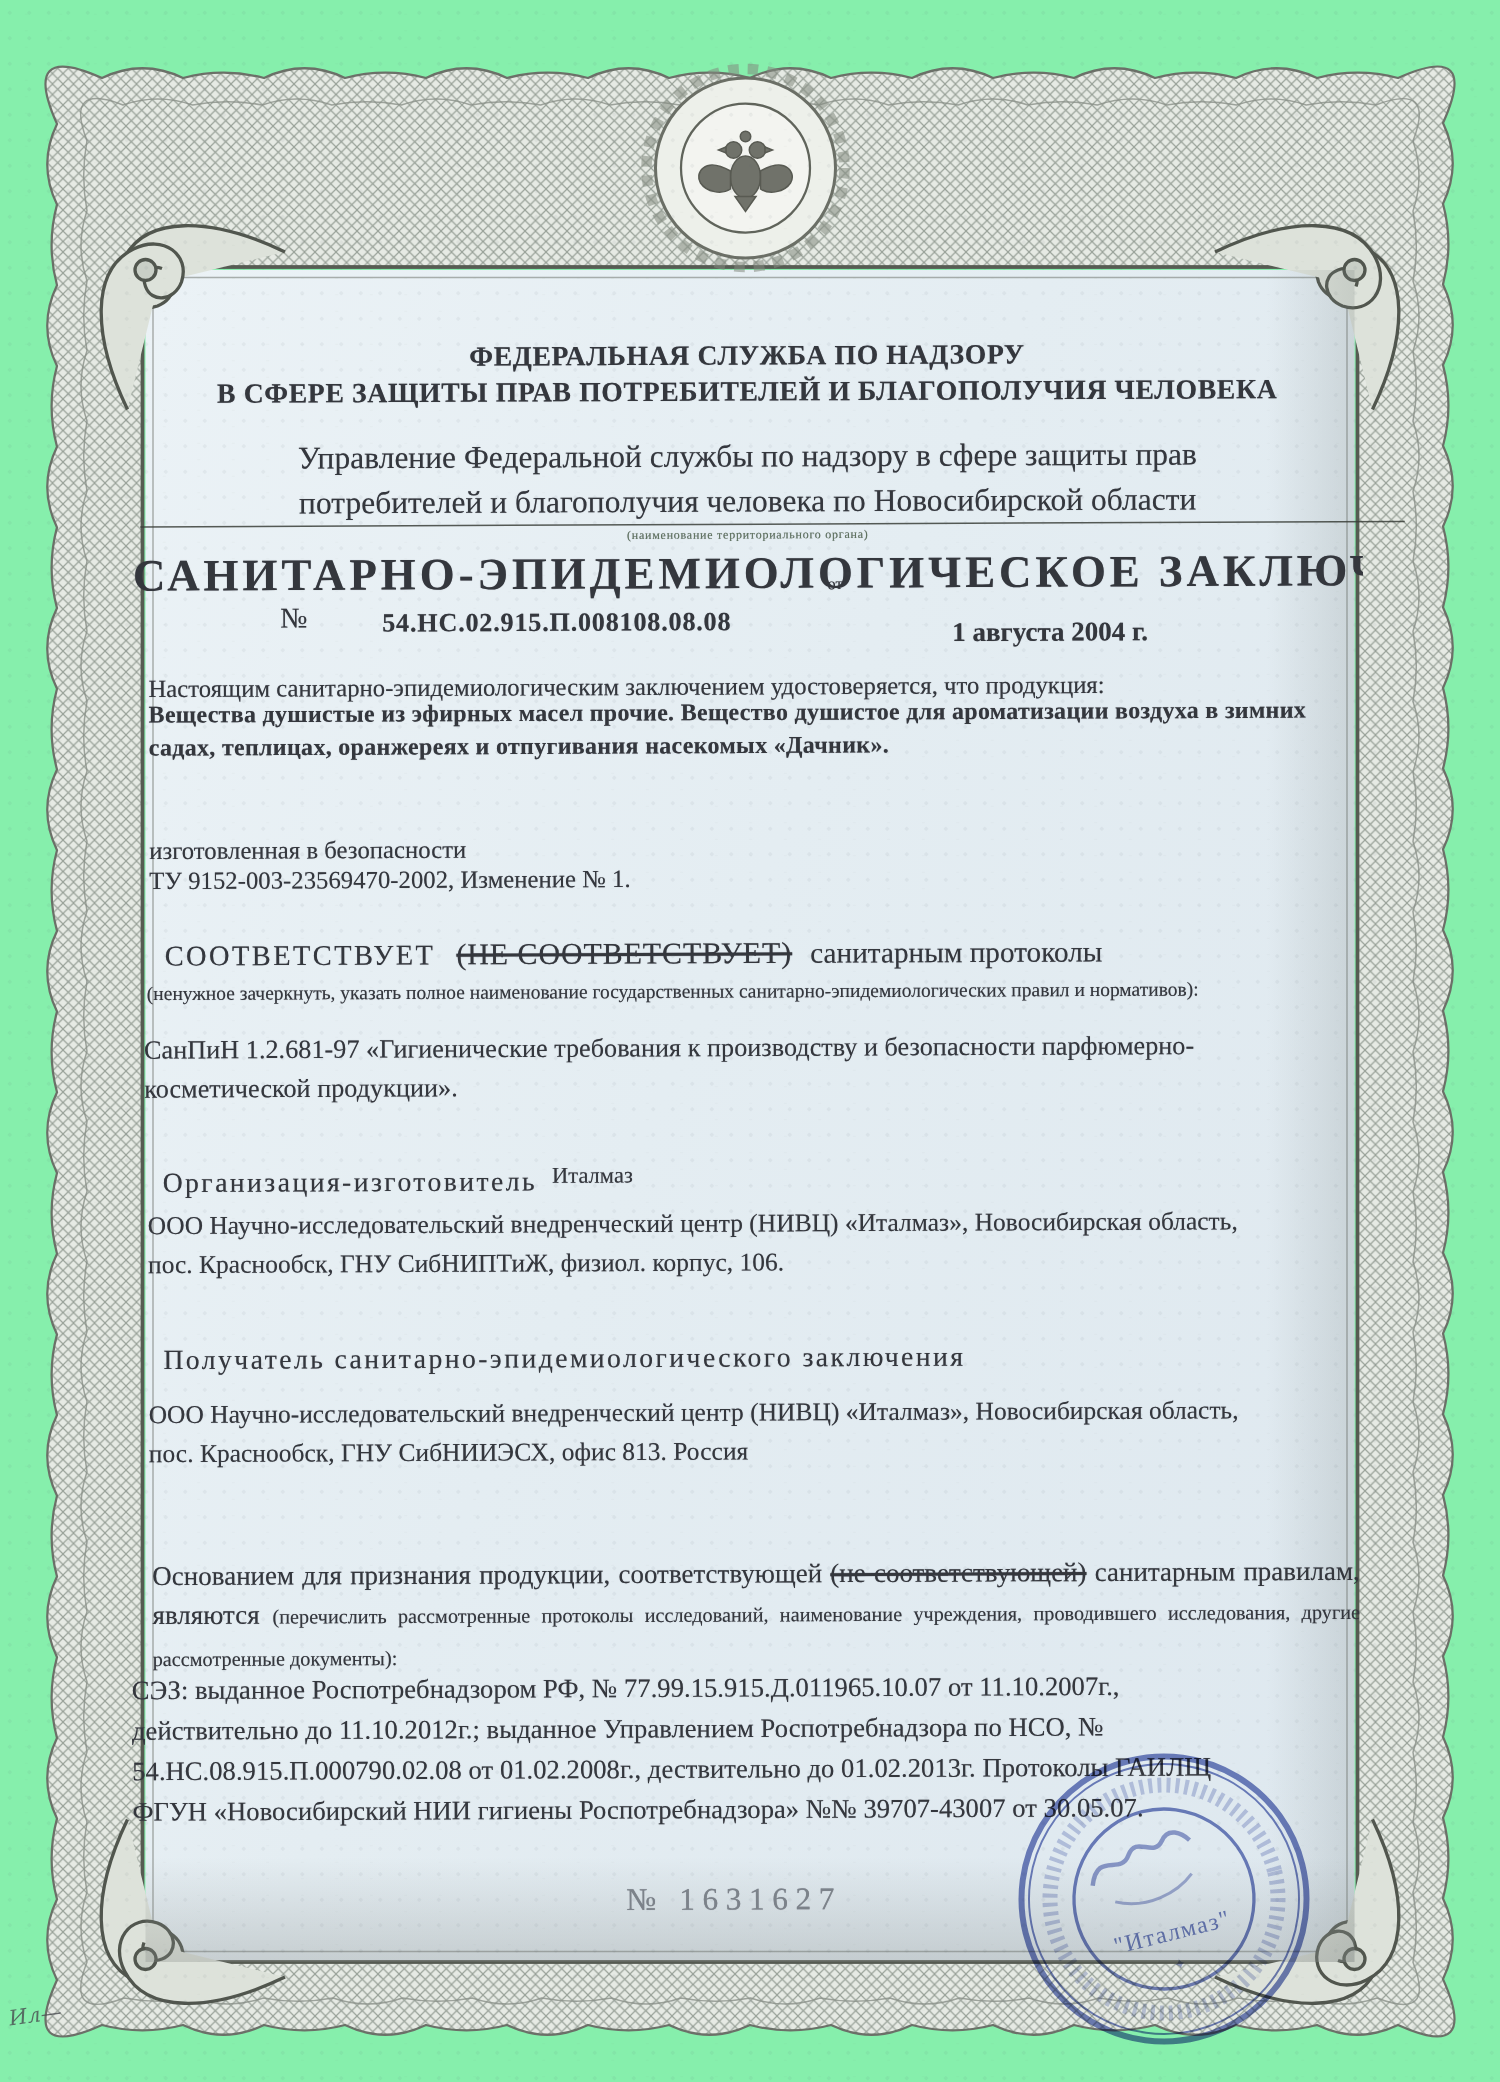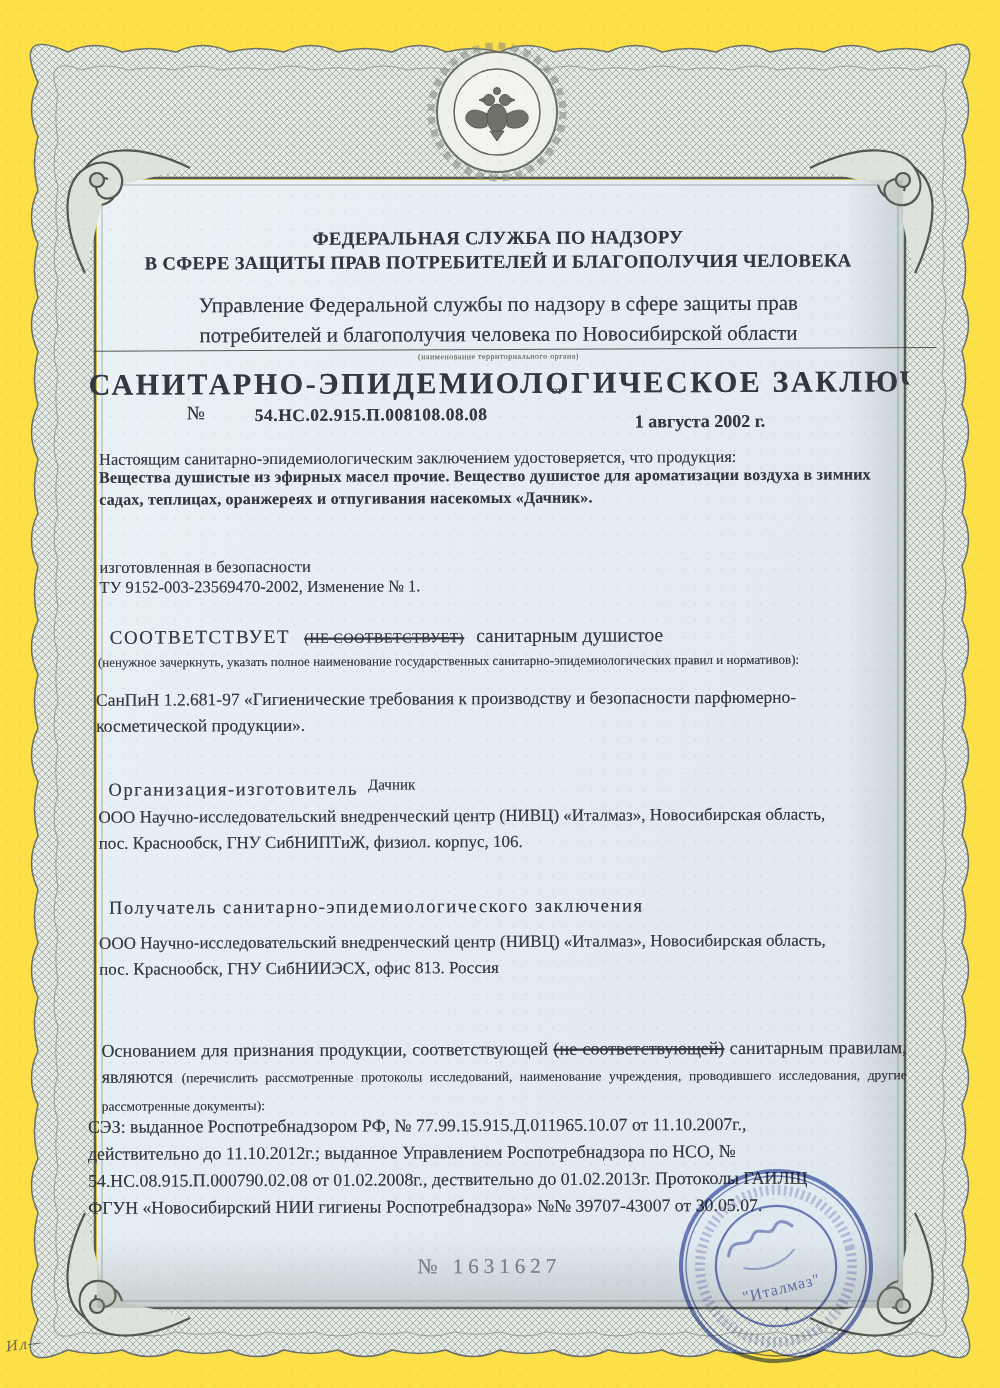--- a/index.html
+++ b/index.html
@@ -1,18 +1,18 @@
 <!DOCTYPE html>
 <html><head>
 <meta charset="utf-8">
 <style>
   html,body{margin:0;padding:0;}
   .page{
     position:relative;width:1000px;height:1388px;overflow:hidden;
-    background:#fde047;
+    background:#86efac;
     font-family:"Liberation Serif",serif;
   }
   .inner-bg{
     position:absolute;left:97px;top:180px;right:97px;bottom:80px;
     background:linear-gradient(115deg,#ebf2f6 0%,#e4edf2 45%,#dee8ef 100%);
   }
   .shade-right{
     position:absolute;right:97px;top:180px;bottom:80px;width:58px;
     background:linear-gradient(to right,rgba(120,130,128,0) 0%,rgba(120,130,128,.22) 100%);
     pointer-events:none;
@@ -38,21 +38,21 @@
   .b{font-weight:bold;}
   .struck{text-decoration:line-through;text-decoration-thickness:2.2px;}
   .rule{position:absolute;left:95px;right:62px;top:349px;border-top:1.6px solid rgba(58,62,56,.85);}
   .svc{font-size:18.5px;font-weight:bold;letter-spacing:.4px;}
   .dept{font-size:21px;}
   .cap{font-size:8px;color:#50664f;opacity:.9;letter-spacing:.5px;}
   .title{font-size:30px;font-weight:bold;letter-spacing:2.6px;}
   .body16{font-size:16.5px;}
   .pb{font-size:16px;font-weight:bold;letter-spacing:.2px;}
   .comp1{font-size:19px;letter-spacing:1.6px;margin-left:12px;}
-  .comp2{font-size:14px;letter-spacing:.6px;text-align:right;}
+  .comp2{font-size:20px;letter-spacing:.6px;text-align:right;}
   .comp3{font-size:19.5px;}
   .note{font-size:13px;line-height:16px;}
   .rules{font-size:17.5px;}
   .lbl{font-size:18.5px;letter-spacing:1.6px;}
   .org{font-size:17px;}
   .basis{font-size:18px;line-height:26px;text-align:justify;}
   .basis .sm{font-size:13.5px;}
   .sez{font-size:17.8px;line-height:27.5px;}
   .blank-num{font-size:21px;letter-spacing:5px;color:#6d737b;opacity:.85;}
   .stamp{
@@ -119,41 +119,41 @@
 
     <div class="t center dept" style="top:292px;">Управление Федеральной службы по надзору в сфере защиты прав</div>
     <div class="t center dept" style="top:322px;">потребителей и благополучия человека по Новосибирской области</div>
     <div class="rule"></div>
     <div class="t center cap" style="top:352px;">(наименование территориального органа)</div>
 
     <div class="t center title nowrap" style="top:366px;left:90px;right:90px;">САНИТАРНО-ЭПИДЕМИОЛОГИЧЕСКОЕ ЗАКЛЮЧЕНИЕ</div>
     <div class="t" style="top:401px;left:188px;font-size:19px;">№</div>
     <div class="t b" style="top:404px;left:256px;font-size:17.5px;letter-spacing:.5px;">54.НС.02.915.П.008108.08.08</div>
     <div class="t" style="top:384px;left:553px;font-size:11px;">от</div>
-    <div class="t b" style="top:412px;left:636px;font-size:18px;">1 августа 2002 г.</div>
+    <div class="t b" style="top:412px;left:636px;font-size:18px;">1 августа 2004 г.</div>
 
     <div class="t body16 nowrap" style="top:448px;left:100px;right:92px;">Настоящим санитарно-эпидемиологическим заключением удостоверяется, что продукция:</div>
     <div class="t pb nowrap" style="top:467px;left:100px;right:92px;">Вещества душистые из эфирных масел прочие. Вещество душистое для ароматизации воздуха в зимних</div>
     <div class="t pb nowrap" style="top:489px;left:100px;right:92px;">садах, теплицах, оранжереях и отпугивания насекомых «Дачник».</div>
 
     <div class="t body16" style="top:556px;left:100px;">изготовленная в безопасности</div>
     <div class="t body16" style="top:576px;left:100px;">ТУ 9152-003-23569470-2002, Изменение № 1.</div>
 
     <div class="t nowrap" style="top:625px;left:98px;right:92px;">
       <span class="comp1">СООТВЕТСТВУЕТ</span>
       <span class="comp2 struck" style="margin-left:10px;">(НЕ СООТВЕТСТВУЕТ)</span>
-      <span class="comp3" style="margin-left:8px;">санитарным душистое</span>
+      <span class="comp3" style="margin-left:8px;">санитарным протоколы</span>
     </div>
     <div class="t note" style="top:653px;left:98px;width:710px;">(ненужное зачеркнуть, указать полное наименование государственных санитарно-эпидемиологических правил и нормативов):</div>
     <div class="t rules nowrap" style="top:688px;left:96px;right:92px;">СанПиН 1.2.681-97 «Гигиенические требования к производству и безопасности парфюмерно-</div>
     <div class="t rules nowrap" style="top:714px;left:96px;right:92px;">косметической продукции».</div>
 
     <div class="t nowrap" style="top:778px;left:108px;right:92px;">
       <span class="lbl">Организация-изготовитель</span>
-      <span style="font-size:15px;position:relative;top:-5px;margin-left:6px;">Дачник</span>
+      <span style="font-size:15px;position:relative;top:-5px;margin-left:6px;">Италмаз</span>
     </div>
     <div class="t org nowrap" style="top:806px;left:98px;right:90px;">ООО Научно-исследовательский внедренческий центр (НИВЦ) «Италмаз», Новосибирская область,</div>
     <div class="t org nowrap" style="top:832px;left:98px;right:90px;">пос. Краснообск, ГНУ СибНИПТиЖ, физиол. корпус, 106.</div>
 
     <div class="t lbl nowrap" style="top:896px;left:108px;right:90px;">Получатель санитарно-эпидемиологического заключения</div>
     <div class="t org nowrap" style="top:932px;left:98px;right:90px;">ООО Научно-исследовательский внедренческий центр (НИВЦ) «Италмаз», Новосибирская область,</div>
     <div class="t org nowrap" style="top:958px;left:98px;right:90px;">пос. Краснообск, ГНУ СибНИИЭСХ, офис 813. Россия</div>
 
     <div class="t basis" style="top:1036px;left:100px;width:805px;">
       <span>Основанием для признания продукции, соответствующей </span><span class="struck">(не соответствующей)</span><span> санитарным правилам, являются </span><span class="sm">(перечислить рассмотренные протоколы исследований, наименование учреждения, проводившего исследования, другие рассмотренные документы):</span>

